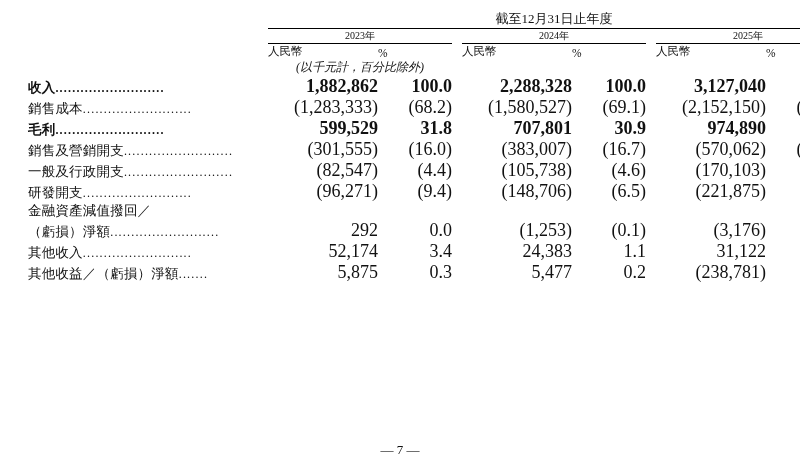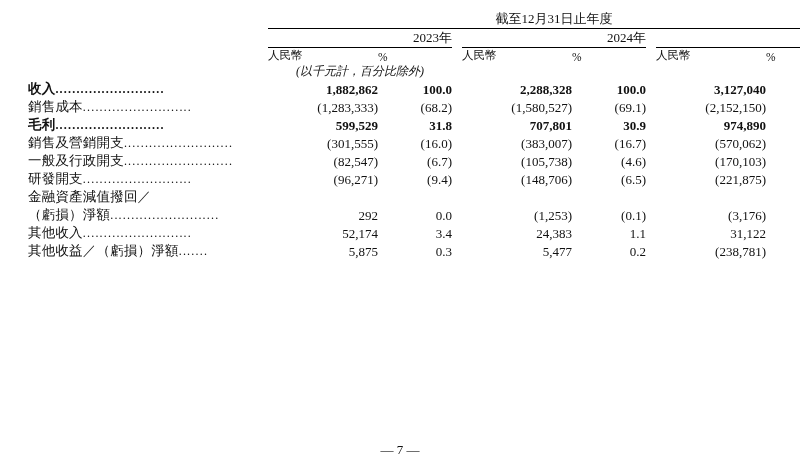--- a/index.html
+++ b/index.html
@@ -39,22 +39,22 @@
   col.c-gap   { width: 10px; }
 
   .hdr-span {
     text-align: center;
     font-size: 13px;
     font-weight: bold;
     padding-bottom: 4px;
     border-bottom: 1px solid #000;
   }
   .hdr-year {
-    text-align: right;
-    font-size: 13px;
+    text-align: center;
+    font-size: 10px;
     font-weight: bold;
     padding: 5px 0 4px 0;
     border-bottom: 1px solid #000;
   }
   .hdr-sub {
     text-align: left;
     font-size: 11.5px;
     padding: 6px 0 1px 0;
   }
   .hdr-note {
@@ -69,21 +69,21 @@
     padding: 5px 0 5px 0;
     letter-spacing: 0.2px;
     margin-top: 18px;
   }
   .row-label .leader {
     letter-spacing: 1.2px;
     font-size: 12px;
   }
   .num {
     text-align: right;
-    font-size: 13px;
+    font-size: 18px;
     padding: 5px 0 5px 0;
     white-space: nowrap;
   }
   .bold .row-label, .bold .num { font-weight: bold; }
   .indent { padding-left: 14px; }
   .pagenum {
     position: absolute;
     left: 0;
     right: 0;
     bottom: 14px;
@@ -182,21 +182,21 @@
           <td></td>
           <td class="num">(383,007)</td>
           <td class="num">(16.7)</td>
           <td></td>
           <td class="num">(570,062)</td>
           <td class="num">(18.2)</td>
         </tr>
         <tr>
           <td class="row-label"><span>一般及行政開支</span><span class="leader">..........................</span></td>
           <td class="num">(82,547)</td>
-          <td class="num">(6.7)</td>
+          <td class="num">(4.4)</td>
           <td></td>
           <td class="num">(105,738)</td>
           <td class="num">(4.6)</td>
           <td></td>
           <td class="num">(170,103)</td>
           <td class="num">(5.4)</td>
         </tr>
         <tr>
           <td class="row-label"><span>研發開支</span><span class="leader">..........................</span></td>
           <td class="num">(96,271)</td>

